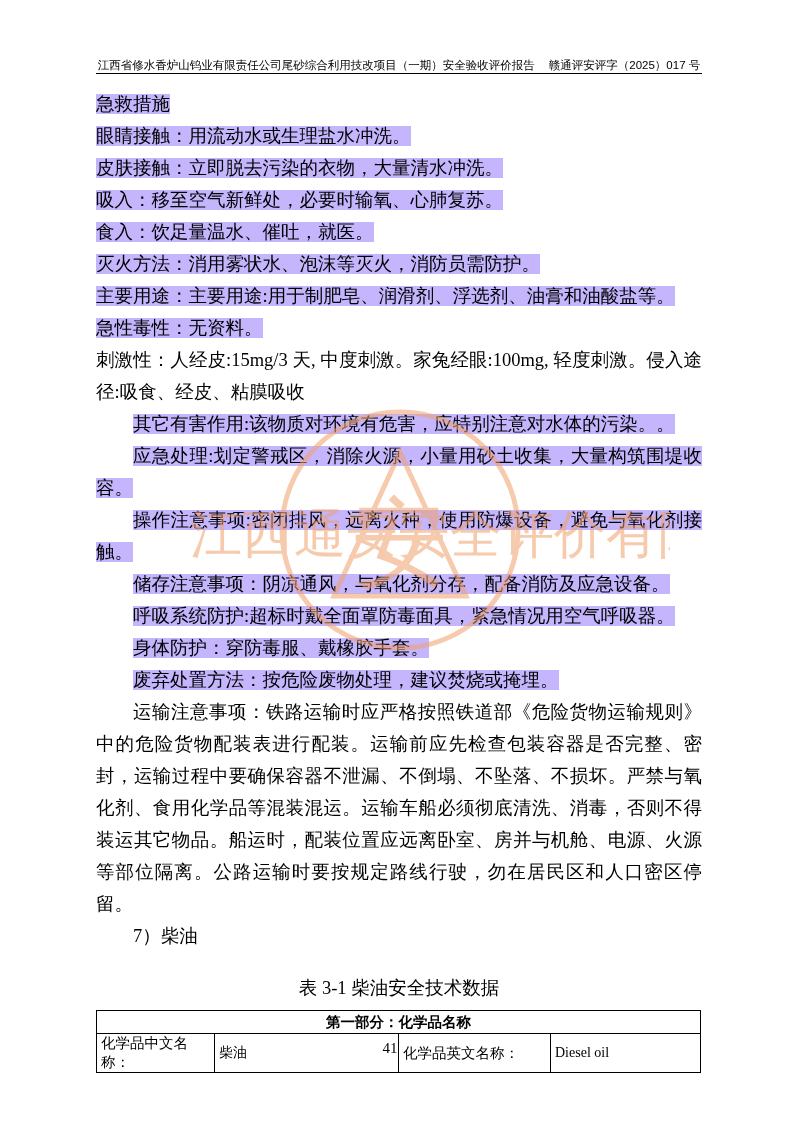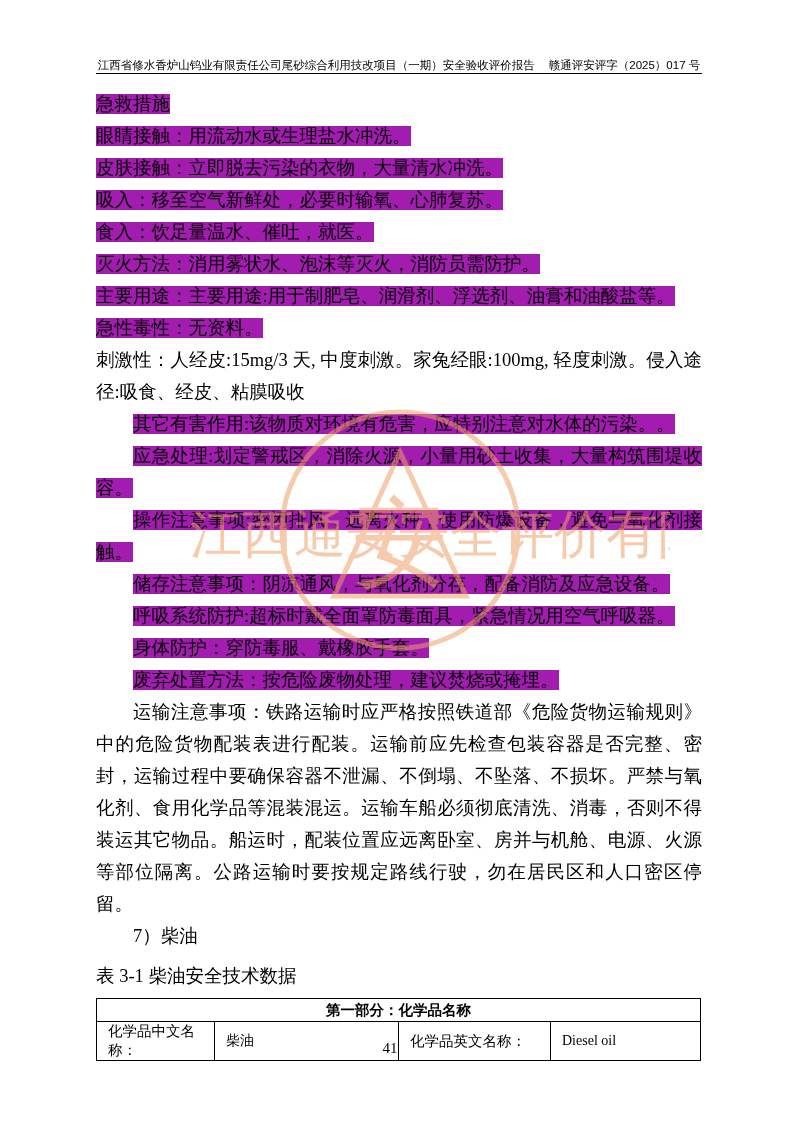--- a/index.html
+++ b/index.html
@@ -40,39 +40,39 @@
     text-align: justify;
   }
   .p {
     margin: 0;
     text-indent: 37px;
   }
   .p.noindent {
     text-indent: 0;
   }
   .hl {
-    background: #a21caf;
+    background: #c4b5fd;
   }
   .tbl-title {
-    margin-top: 8px;
-    text-align: left;
+    margin-top: 20px;
+    text-align: center;
     font-size: 18.5px;
     line-height: 32px;
   }
   table.data {
     margin-top: 6px;
     width: 604px;
     border-collapse: collapse;
     table-layout: fixed;
   }
   table.data td {
     border: 1px solid #000000;
     font-size: 14.5px;
     height: 22px;
-    padding: 0 11px;
+    padding: 0 4px;
     font-family: "Liberation Sans", "DejaVu Sans", sans-serif;
   }
   table.data td.title {
     text-align: center;
     font-weight: bold;
   }
   table.data td.lbl-r {
     text-align: left;
   }
   table.data td.lbl-l {

